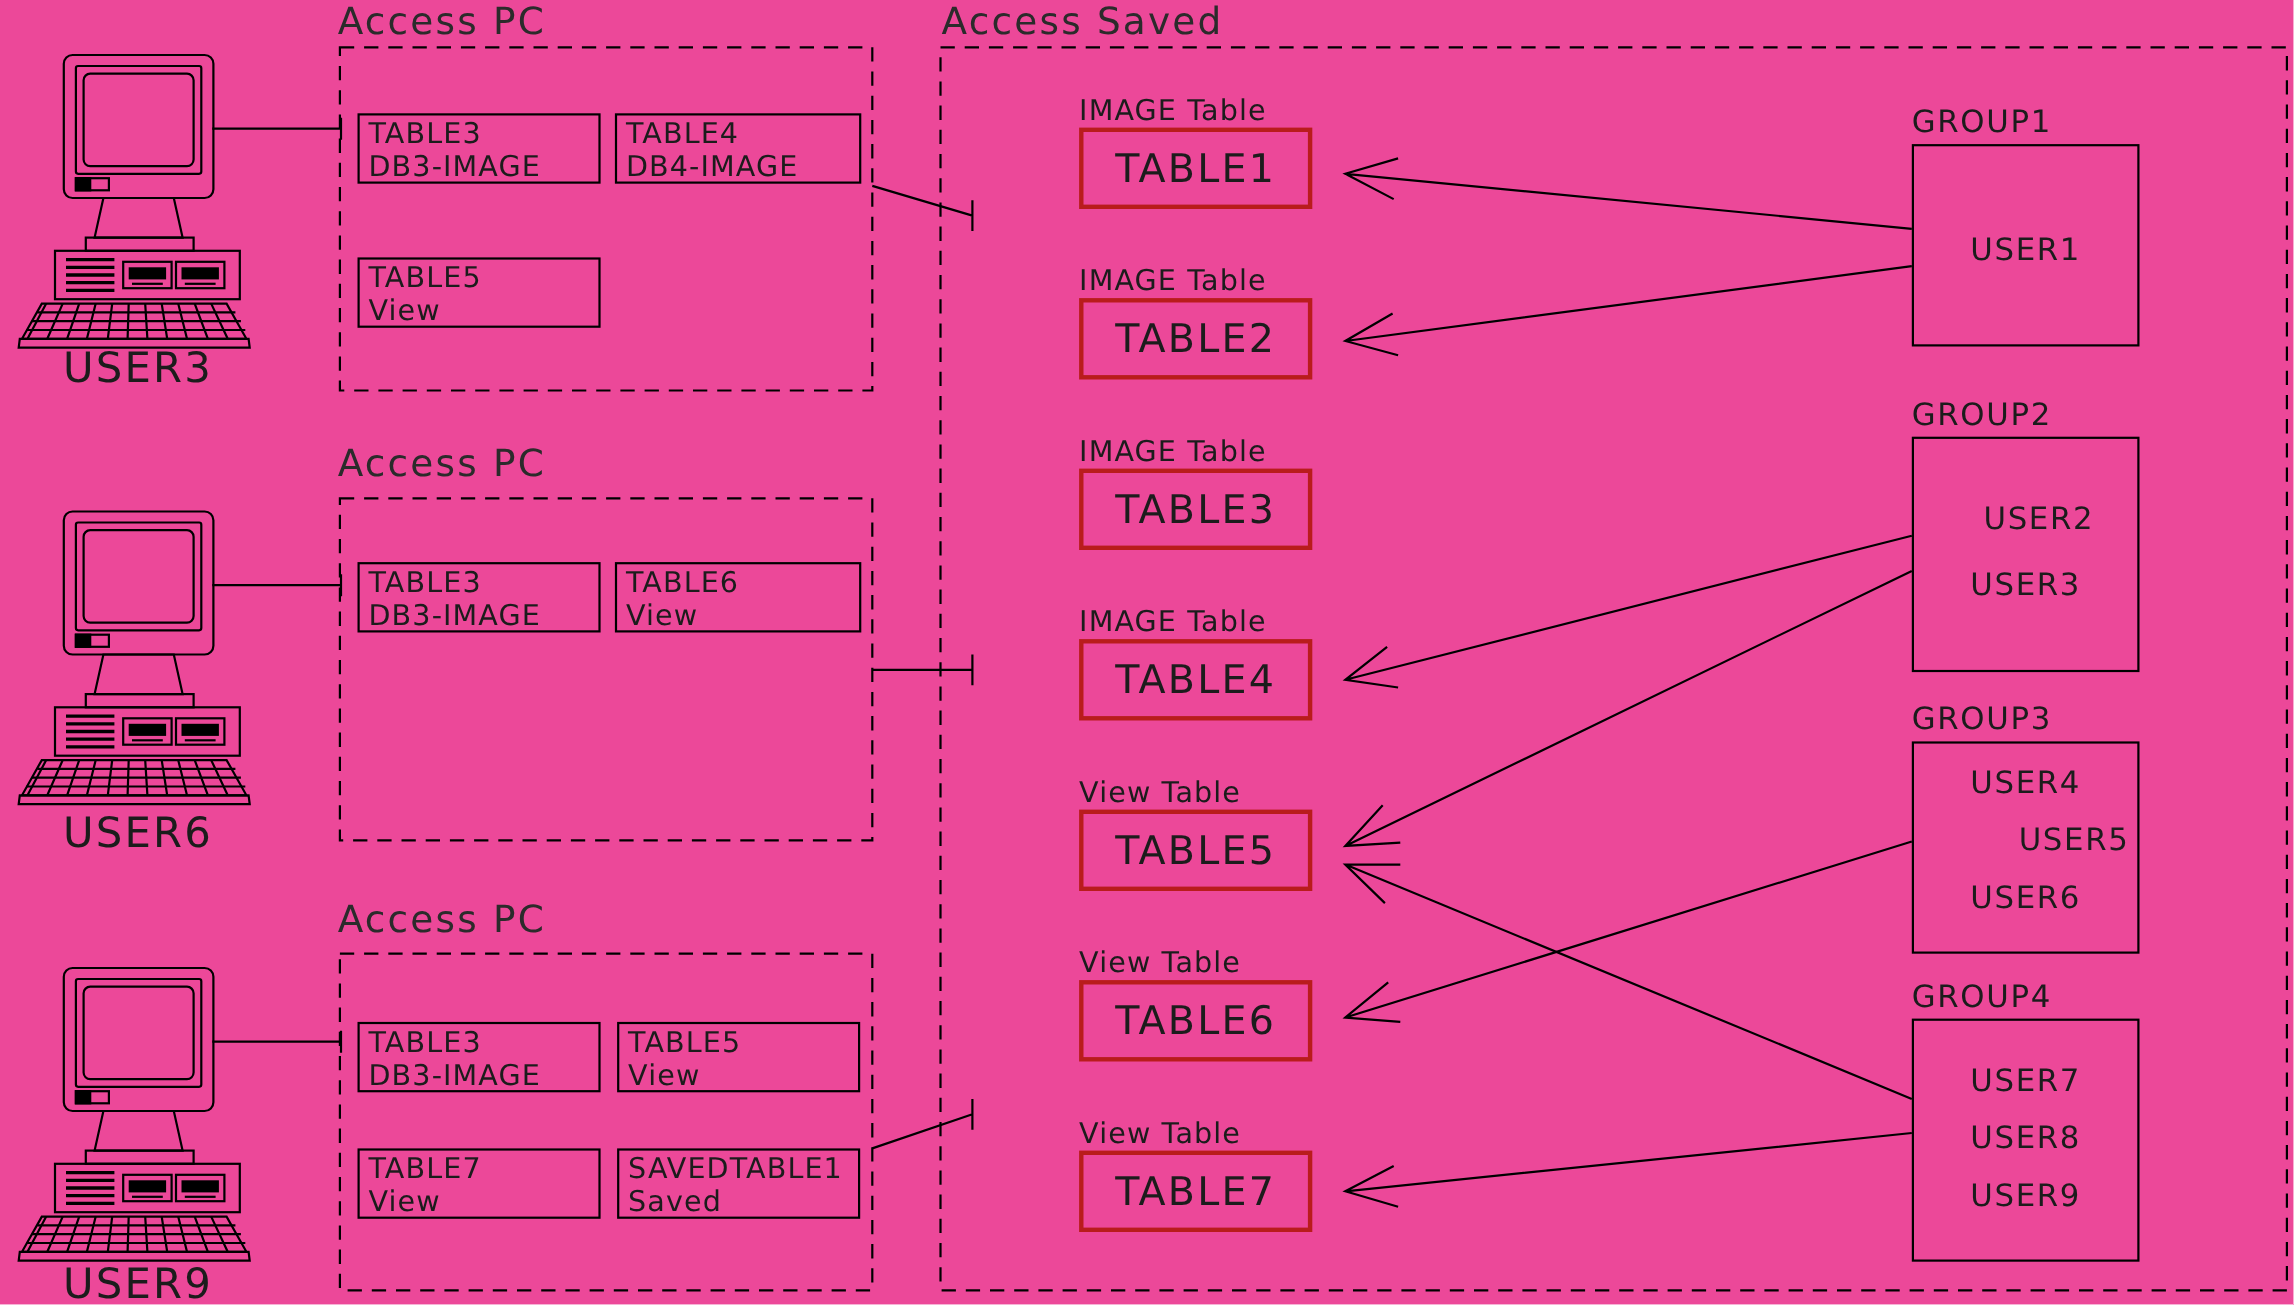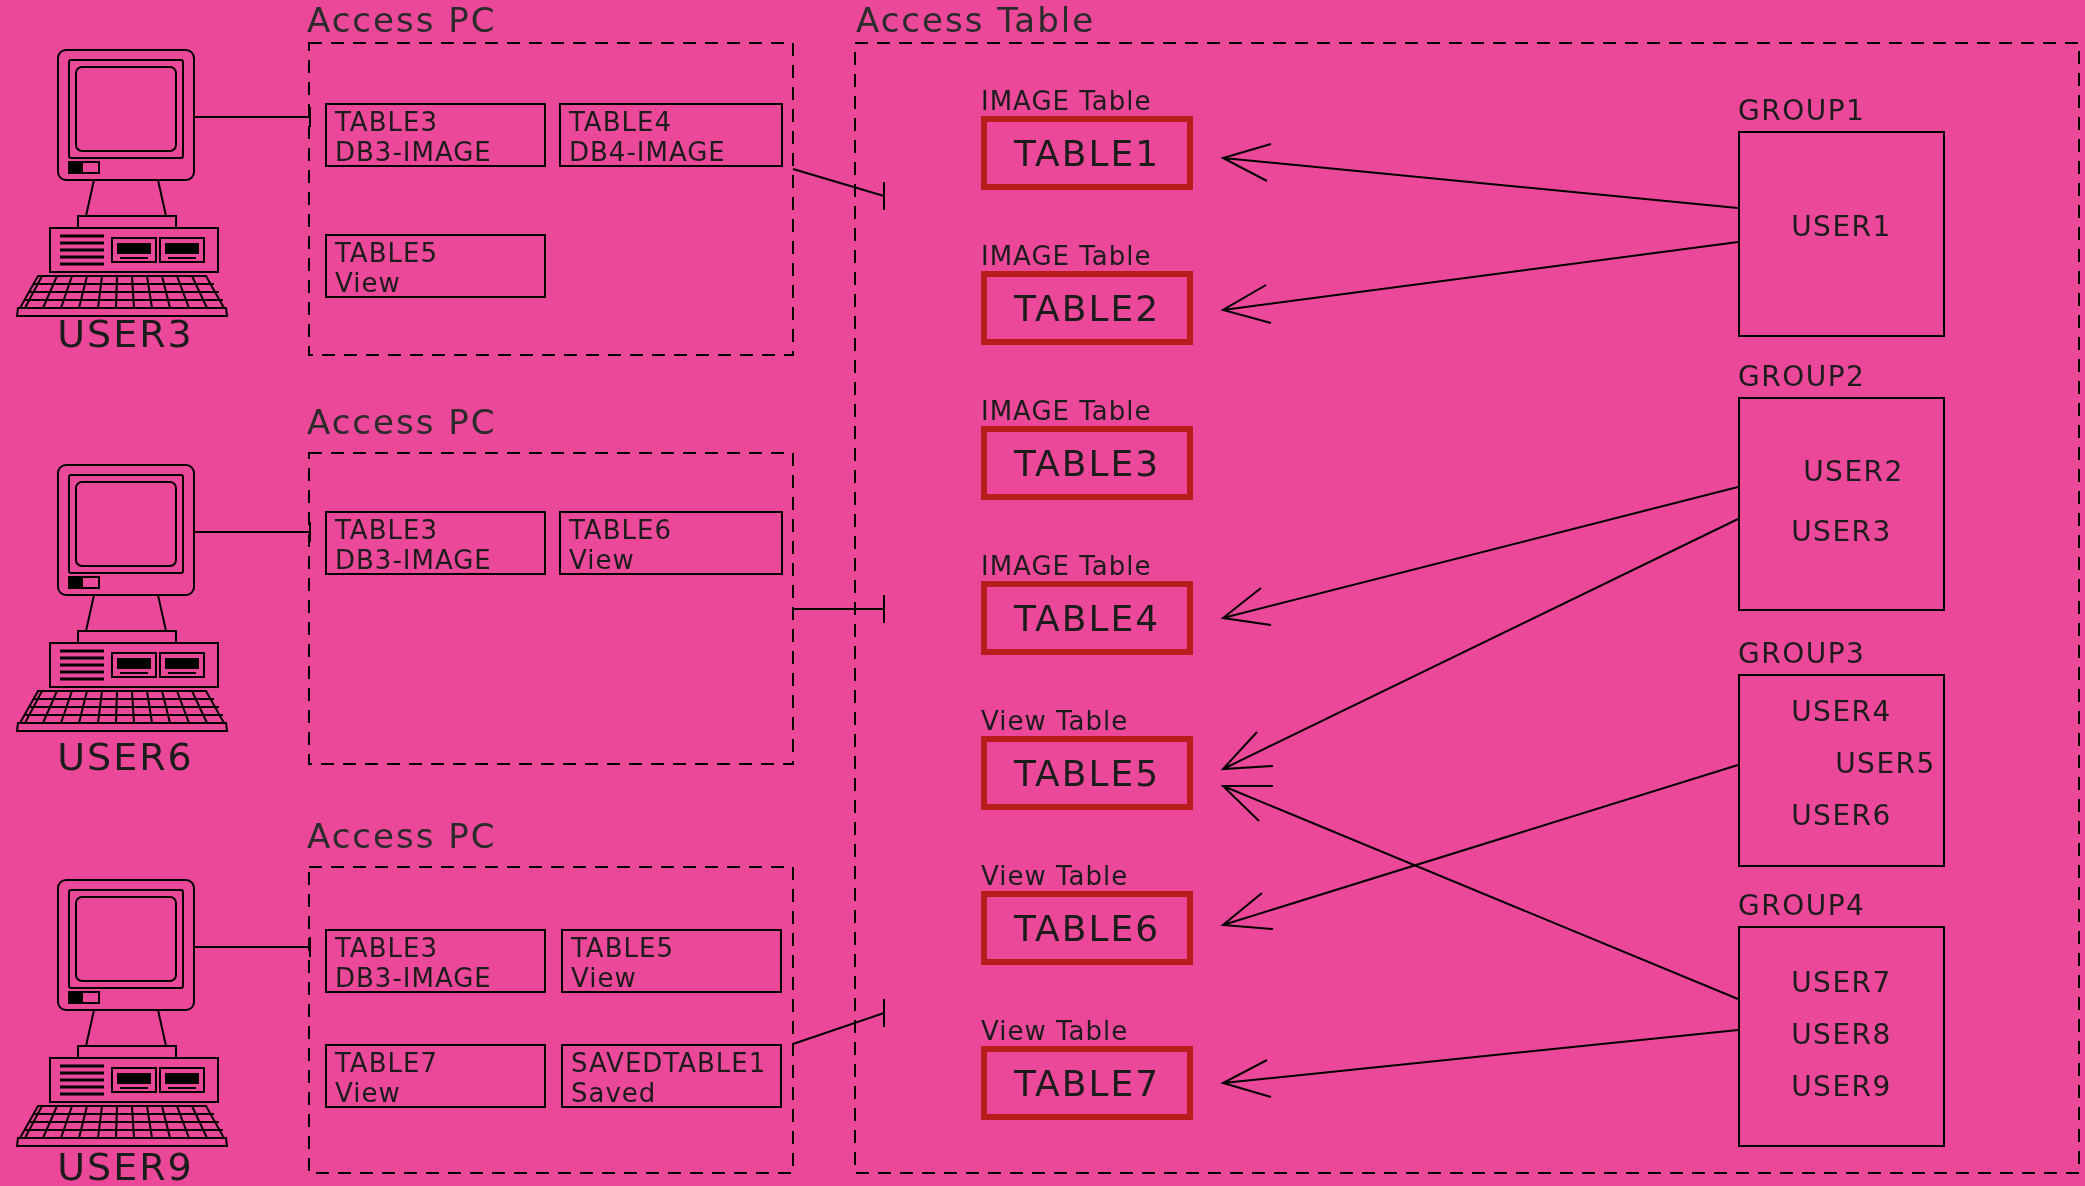--- a/index.html
+++ b/index.html
@@ -5,21 +5,21 @@
   html,body{margin:0;padding:0;background:#fff;}
   .page{position:relative;width:2085px;height:1186px;background:#ec4899;overflow:hidden;
         font-family:"DejaVu Sans",sans-serif;color:#1c1c1c;}
   svg.linework{position:absolute;left:0;top:0;}
   .abs{position:absolute;}
   .title{font-size:34px;letter-spacing:2px;line-height:40px;color:#2b2b2b;white-space:nowrap;}
   .pc-box{position:absolute;border:2px solid #000;box-sizing:border-box;
           padding:2px 8px;font-size:26px;line-height:30px;letter-spacing:1px;white-space:nowrap;}
   .pc-box .sub{display:block;}
   .srv-label{position:absolute;font-size:26px;line-height:30px;letter-spacing:1px;white-space:nowrap;}
-  .srv-box{position:absolute;border:6px solid #b91c1c;box-sizing:border-box;width:212px;height:74px;
+  .srv-box{position:absolute;border:4px solid #b91c1c;box-sizing:border-box;width:212px;height:74px;
            display:flex;align-items:center;justify-content:center;font-size:36px;letter-spacing:2px;}
   .grp-label{position:absolute;font-size:28px;line-height:30px;letter-spacing:1.5px;white-space:nowrap;}
   .grp-box{position:absolute;border:2px solid #000;box-sizing:border-box;width:207px;}
   .grp-user{position:absolute;left:0;width:100%;text-align:center;font-size:28px;line-height:34px;letter-spacing:1.5px;}
   .user-label{position:absolute;width:235px;text-align:center;font-size:38px;line-height:38px;letter-spacing:2px;}
 </style>
 </head>
 <body>
 
 <div class="page">
@@ -71,21 +71,21 @@
     <path d="M1738 487 L1223 618 M1261 588 L1223 618 L1271 625" stroke="#000" stroke-width="2" fill="none"></path>
     <path d="M1738 519 L1223 769 M1257 732 L1223 769 L1273 766" stroke="#000" stroke-width="2" fill="none"></path>
     <path d="M1738 765 L1223 925 M1262 893 L1223 925 L1273 929" stroke="#000" stroke-width="2" fill="none"></path>
     <path d="M1738 999 L1223 786 M1273 786 L1223 786 L1259 821" stroke="#000" stroke-width="2" fill="none"></path>
     <path d="M1738 1030 L1223 1083 M1267 1060 L1223 1083 L1271 1097" stroke="#000" stroke-width="2" fill="none"></path>
   </svg>
 
   <div class="abs title" style="left:307px;top:0px;">Access PC</div>
   <div class="abs title" style="left:307px;top:402px;">Access PC</div>
   <div class="abs title" style="left:307px;top:816px;">Access PC</div>
-  <div class="abs title" style="left:856px;top:0px;">Access Table</div>
+  <div class="abs title" style="left:856px;top:0px;">Access Saved</div>
 
   <div class="user-label" style="left:8px;top:315px;">USER3</div>
   <div class="user-label" style="left:8px;top:738px;">USER6</div>
   <div class="user-label" style="left:8px;top:1148px;">USER9</div>
 
   <div class="pc-box" style="left:325px;top:103px;width:221px;height:64px;">
     <span class="name">TABLE3</span>
     <span class="sub">DB3-IMAGE</span>
   </div>
   <div class="pc-box" style="left:559px;top:103px;width:224px;height:64px;">
@@ -146,21 +146,21 @@
   <div class="srv-label" style="left:981px;top:861px;">View Table</div>
   <div class="srv-box" style="left:981px;top:891px;">
       <span>TABLE6</span>
     </div>
   <div class="srv-label" style="left:981px;top:1016px;">View Table</div>
   <div class="srv-box" style="left:981px;top:1046px;">
       <span>TABLE7</span>
     </div>
 
   <div class="grp-label" style="left:1738px;top:96px;">GROUP1</div>
-  <div class="grp-box" style="left:1738px;top:131px;height:206px;">
+  <div class="grp-box" style="left:1738px;top:131px;height:184px;">
     <span class="grp-user" style="top:77px;">USER1</span>
   </div>
 
   <div class="grp-label" style="left:1738px;top:362px;">GROUP2</div>
   <div class="grp-box" style="left:1738px;top:397px;height:214px;">
     <span class="grp-user" style="top:56px;padding-left:12px;">USER2</span>
     <span class="grp-user" style="top:116px;">USER3</span>
   </div>
 
   <div class="grp-label" style="left:1738px;top:639px;">GROUP3</div>

